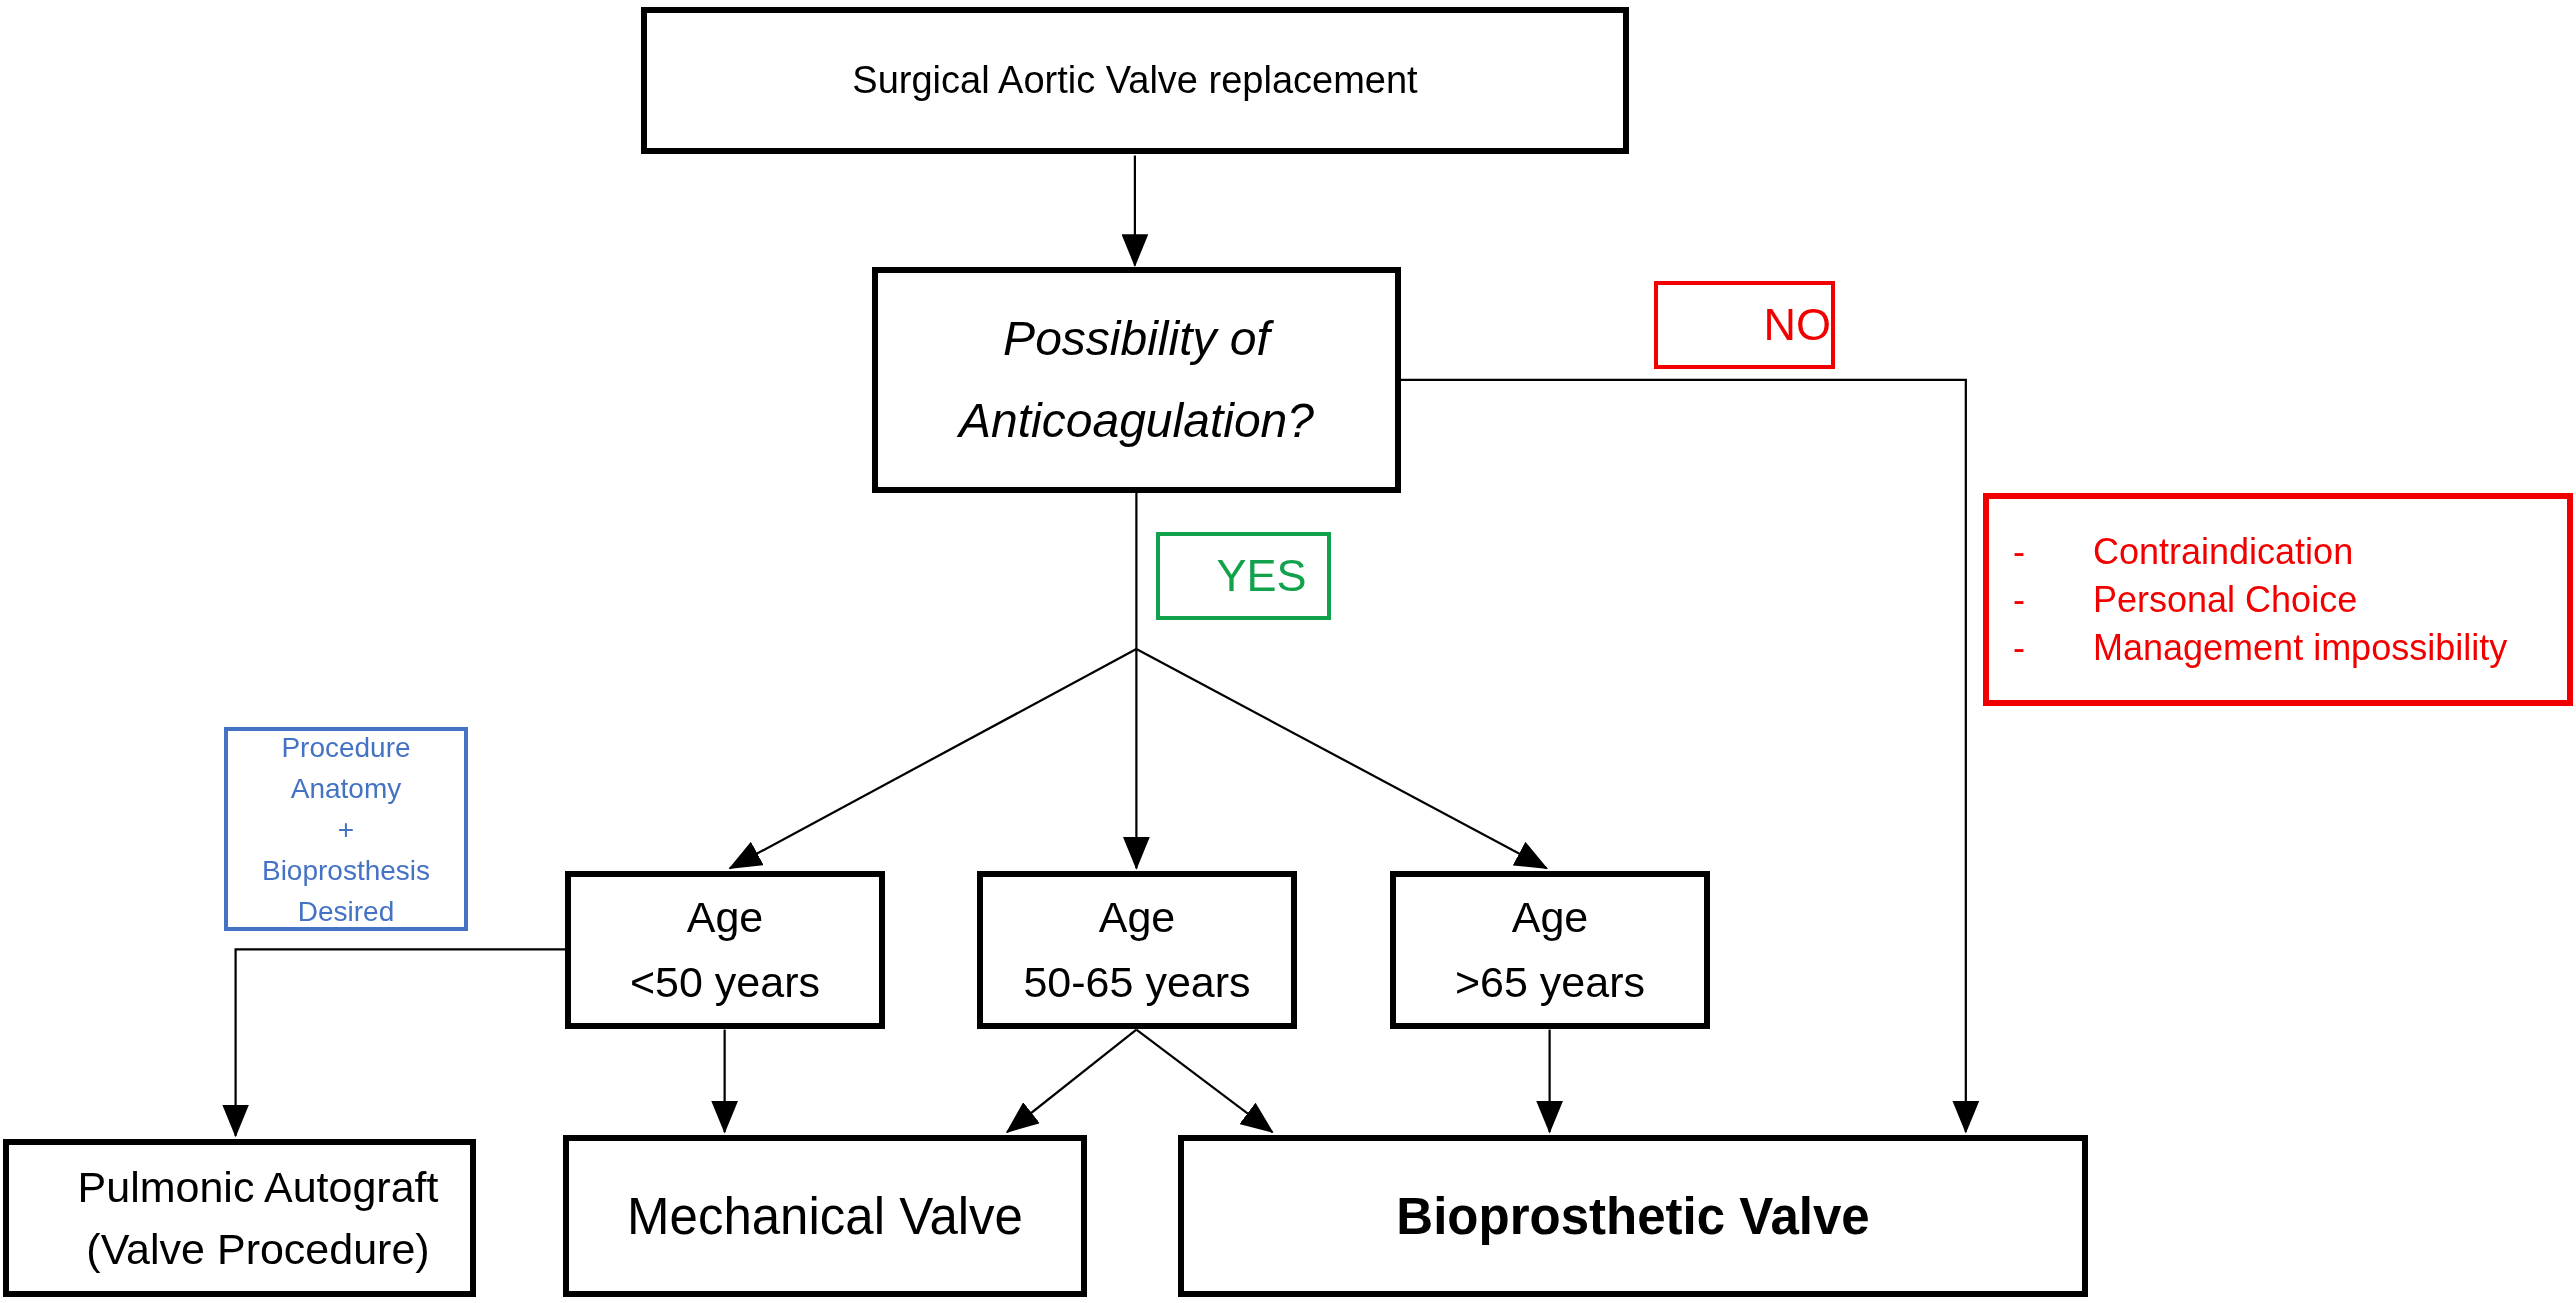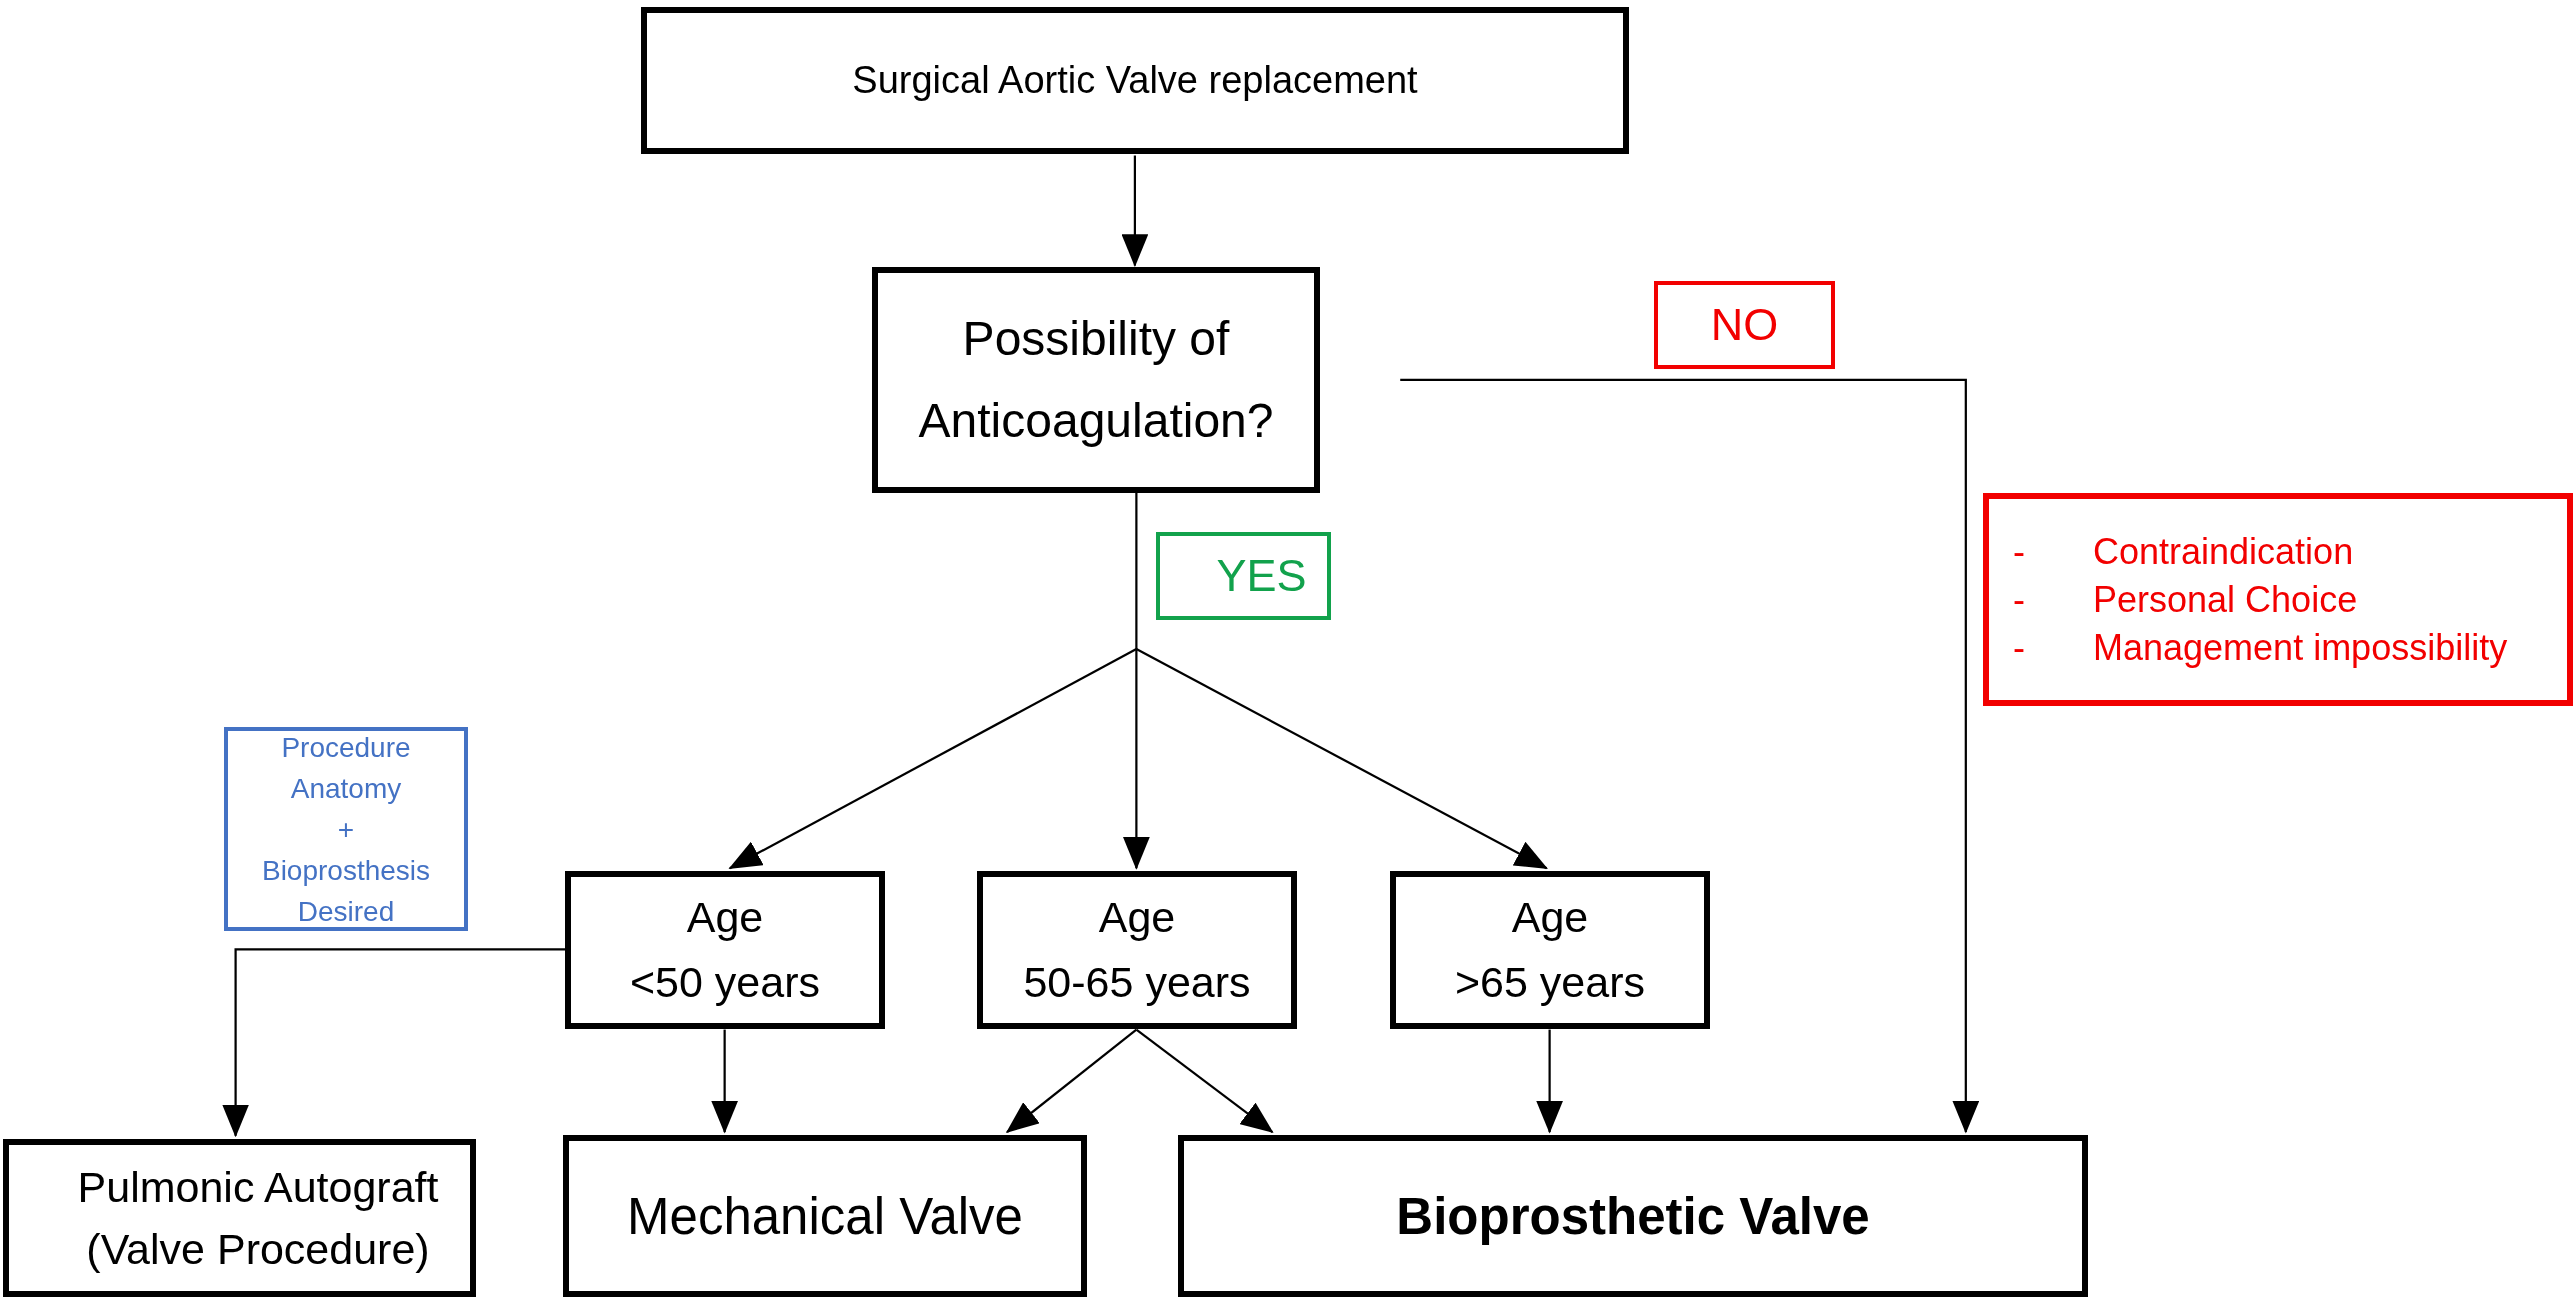--- a/index.html
+++ b/index.html
@@ -31,22 +31,22 @@
     justify-content: center;
     text-align: center;
     color: #000000;
   }
   .black-border  { border: 6px solid #000000; }
   .red-border    { border: 4.5px solid var(--red); }
   .green-border  { border: 4.5px solid var(--green); padding-left: 36px; }
   .blue-border   { border: 4.5px solid var(--blue); }
 
   .box-root          { left: 641px;  top: 7.4px;   width: 988px; height: 147px; font-size: 38px; }
-  .box-decision      { left: 872px; top: 267px;  width: 448px;  height: 226px; font-size: 48px; line-height: 82px; }
-  .box-no            { left: 1654px; top: 281px;  width: 181px;  height: 88px; font-size: 45px; color: var(--red); }
+  .box-decision      { left: 872px; top: 267px;  width: 529px;  height: 226px; font-size: 48px; line-height: 82px; font-style: italic; }
+  .box-no            { left: 1654px; top: 281px;  width: 181px;  height: 88px; font-size: 45px; color: var(--red); align-items: flex-end; }
   .box-yes           { left: 1156px; top: 532px;  width: 175px;  height: 88px; font-size: 45px; color: var(--green); }
   .box-reasons       { left: 1983px; top: 493px;  width: 590px;  height: 213px; font-size: 36px; line-height: 48px;
                        color: var(--red); border-width: 6px; align-items: stretch; text-align: left; }
   .box-condition     { left: 224px;  top: 727px;  width: 244px;  height: 204px; font-size: 28px; line-height: 41px; color: var(--blue); }
   .box-age           { top: 871px;  width: 320px; height: 158px; font-size: 43px; line-height: 65px; text-align: right; }
   .box-age-lt50      { left: 565px; }
   .box-age-50-65     { left: 977px; }
   .box-age-gt65      { left: 1390px; }
   .box-pulmonic      { left: 3px;    top: 1139px; width: 473px;  height: 158px; font-size: 43px; line-height: 62px; padding-left: 37px; }
   .box-mechanical    { left: 563px;  top: 1135px; width: 524px;  height: 162px; font-size: 51px; }

